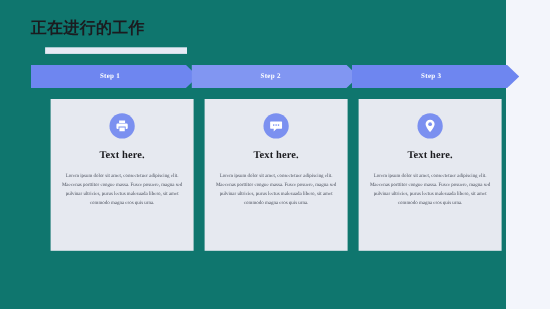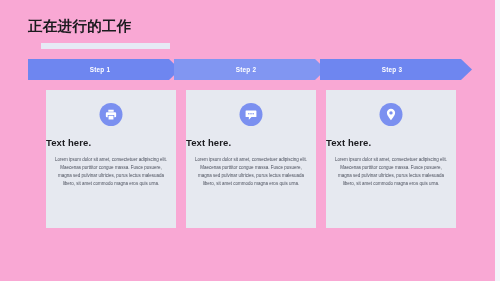--- a/index.html
+++ b/index.html
@@ -10,23 +10,24 @@
     width: 500px;
     height: 281px;
     overflow: hidden;
     background: #f3f5fb;
     font-family: "Liberation Sans", "DejaVu Sans", sans-serif;
     -webkit-font-smoothing: antialiased;
   }
 
   .slide {
     position: relative;
-    width: 495px;
+    width: 460px;
     height: 281px;
-    background: #f9a8d4;
+    background: #0f766e;
+    font-family: Liberation Serif, serif;
   }
 
   
   .title-block {
     position: absolute;
     left: 28px;
     top: 17px;
     width: 440px;
   }
   .slide-title {
@@ -105,20 +106,21 @@
     align-items: center;
     justify-content: center;
   }
   .card-icon svg { display: block; }
 
   .card-heading {
     position: absolute;
     left: 0;
     right: 0;
     top: 47px;
+    text-align: center;
     font-size: 9.5px;
     font-weight: bold;
     color: #1b1b1f;
     letter-spacing: 0.1px;
   }
 
   .card-body {
     position: absolute;
     left: 8px;
     right: 8px;

